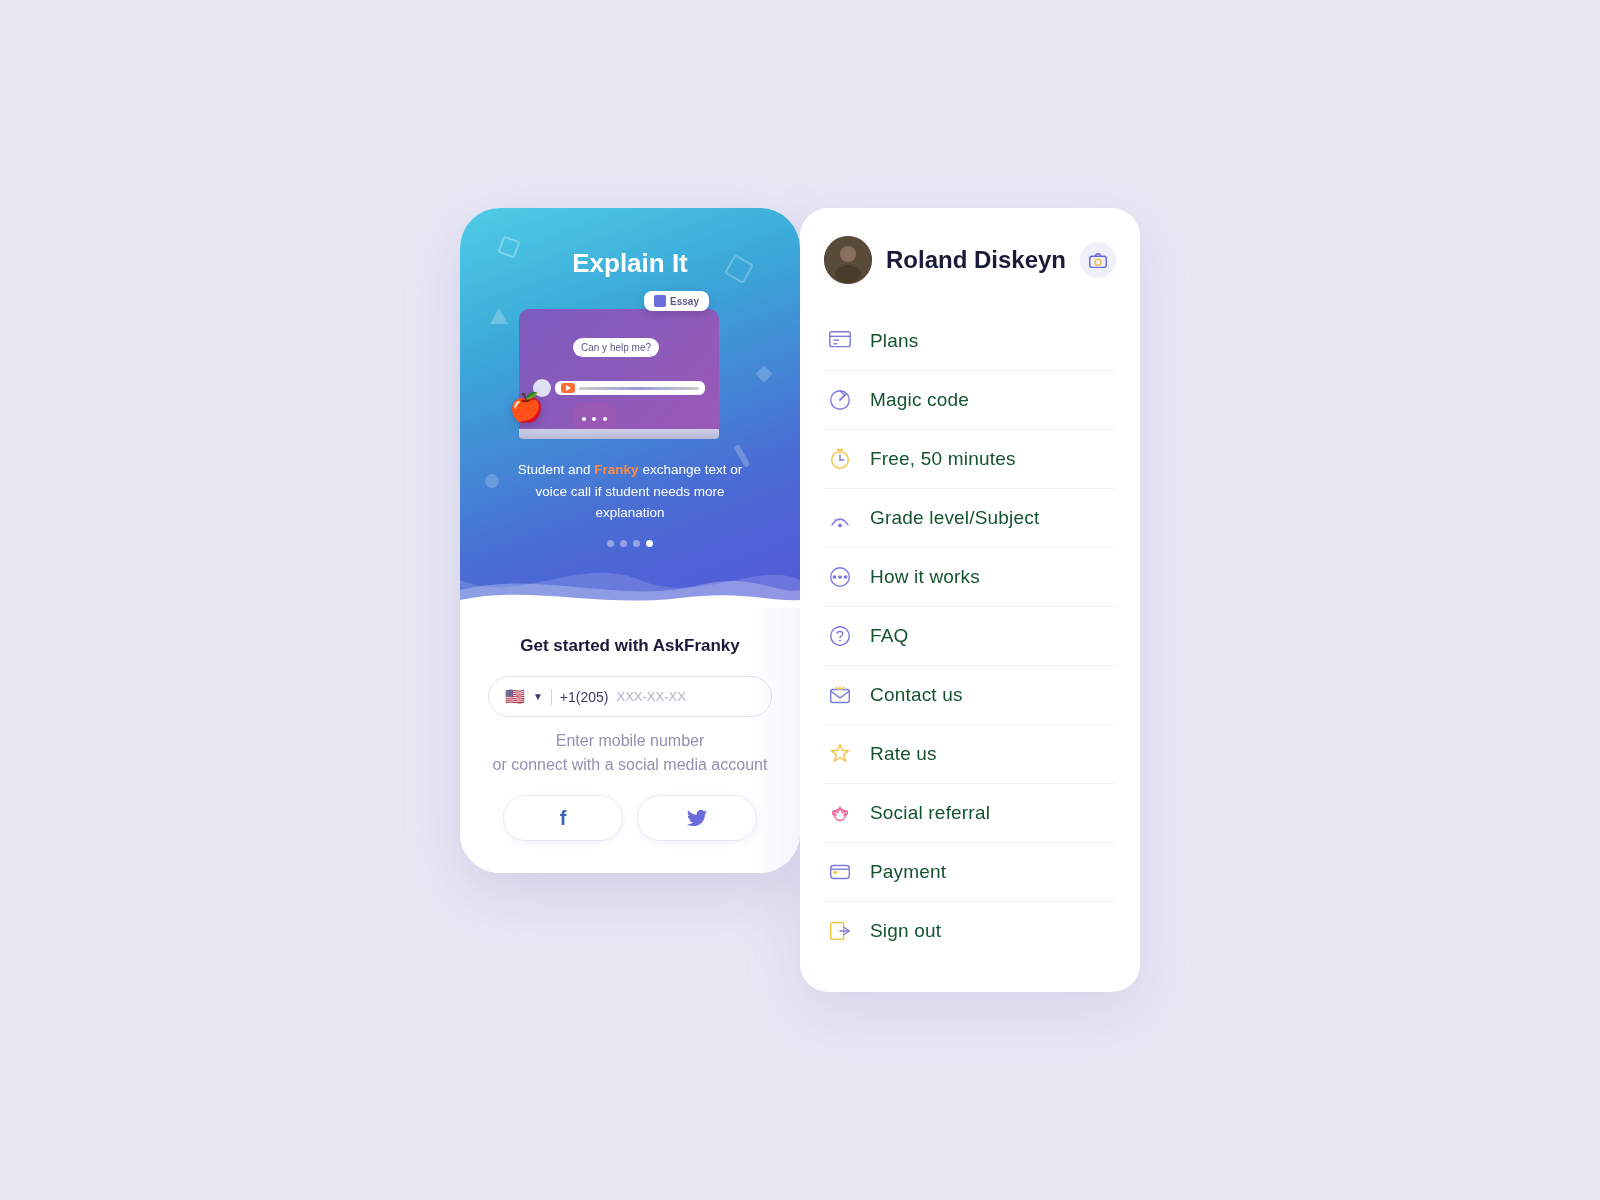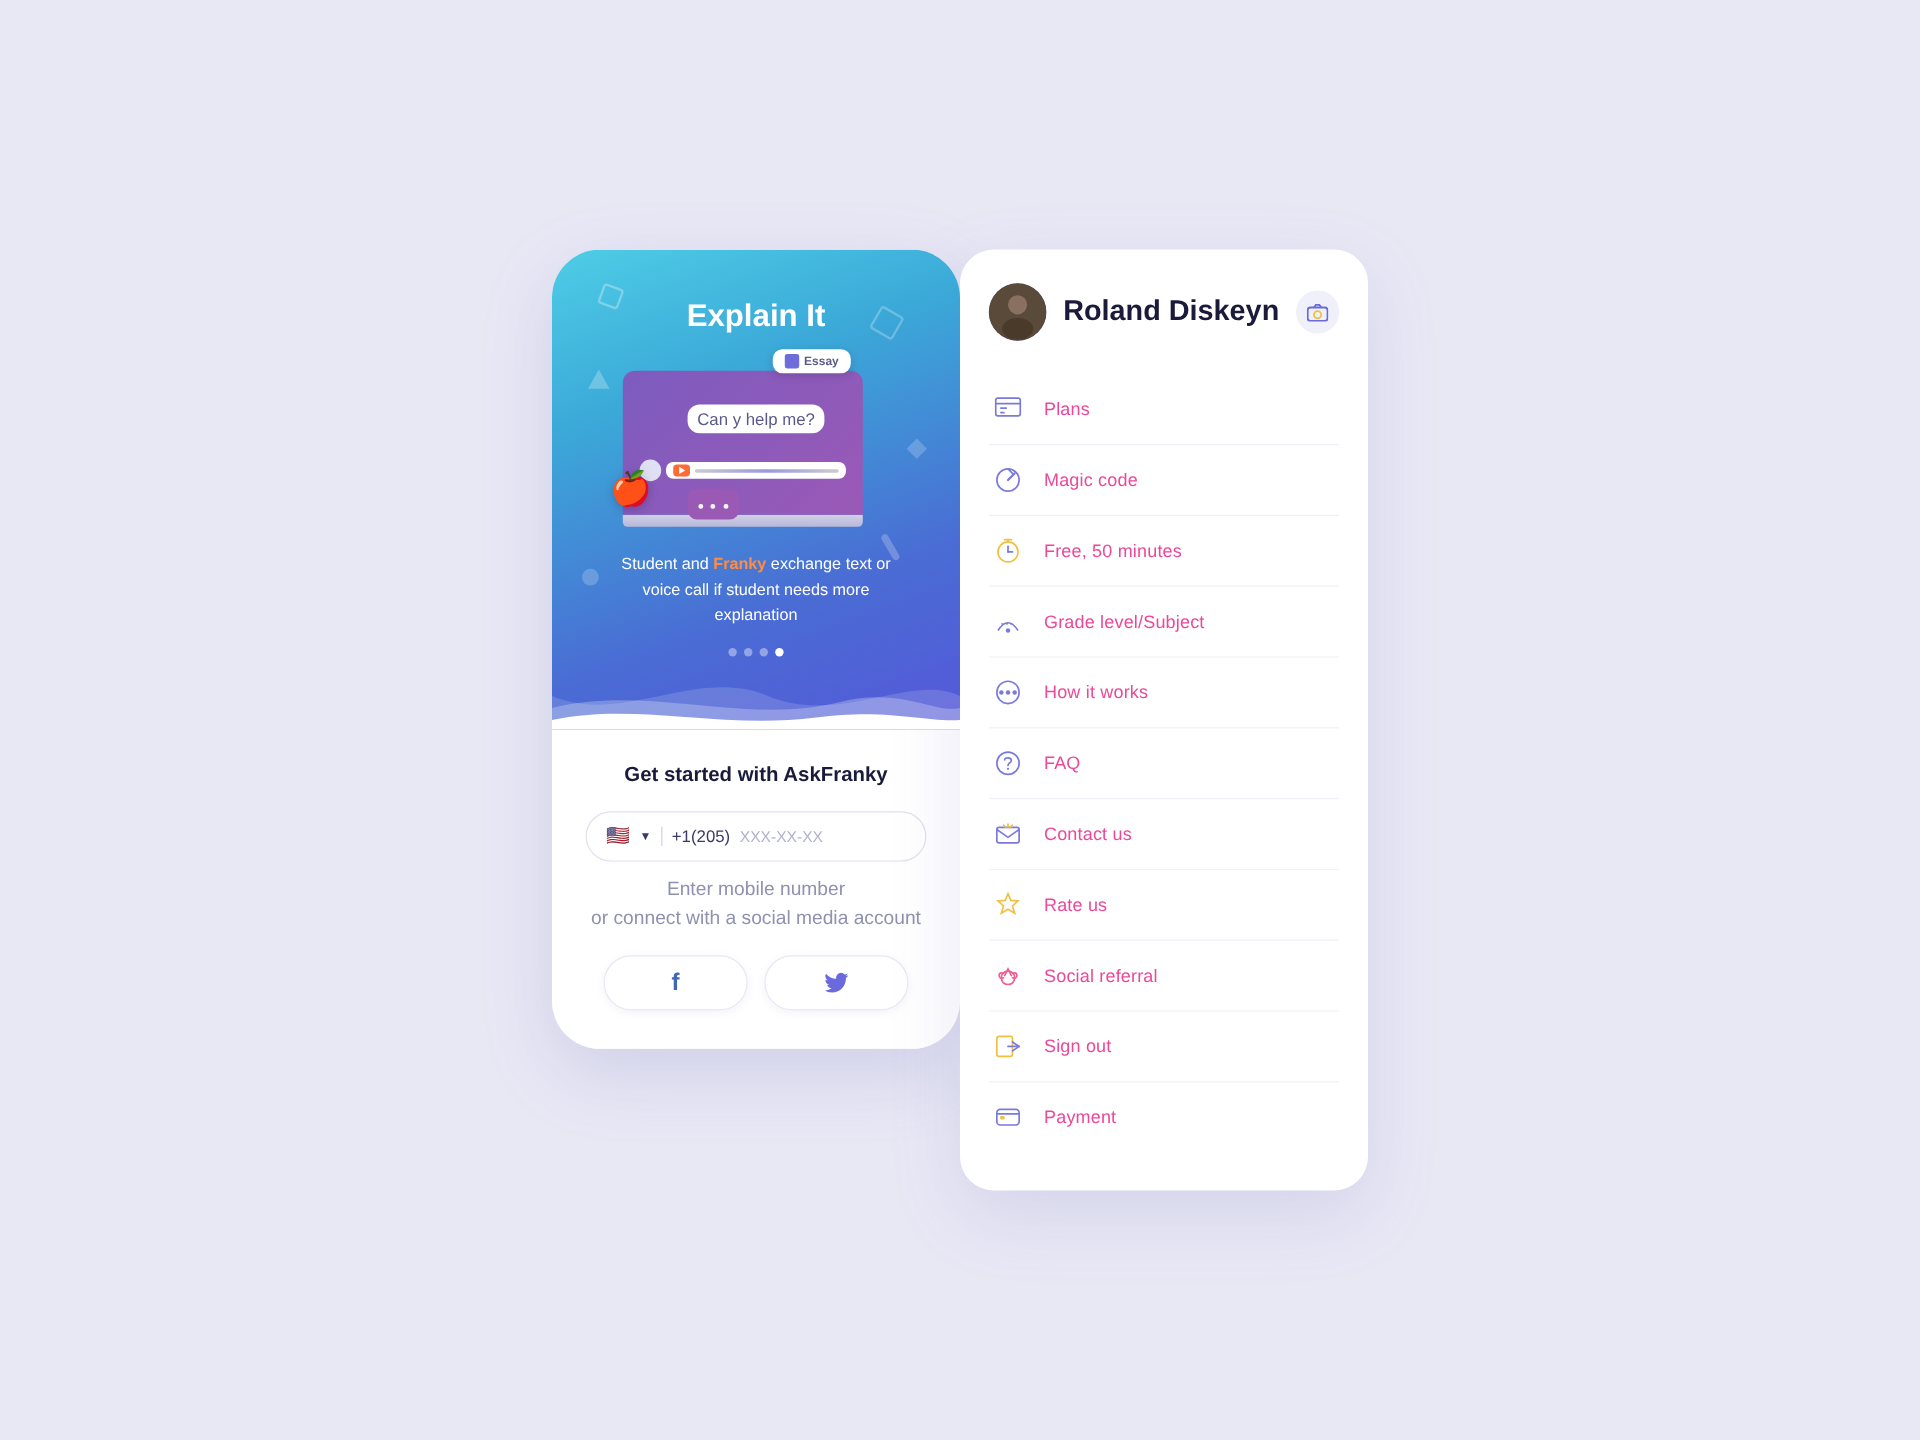--- a/index.html
+++ b/index.html
@@ -133,21 +133,21 @@
       border-radius: 2px;
     }
     
     .chat-area {
       padding: 4px;
     }
     .chat-help {
       background: white;
       border-radius: 10px;
       padding: 4px 8px;
-      font-size: 14px;
+      font-size: 10px;
       color: #5a5a8a;
       display: inline-block;
       margin-bottom: 22px;
       margin-left: 40px;
     }
     .chat-row {
       display: flex;
       align-items: center;
       gap: 4px;
       margin-bottom: 4px;
@@ -355,22 +355,22 @@
     }
     .menu-item:last-child { border-bottom: none; }
     .menu-icon-wrap {
       width: 32px; height: 32px;
       display: flex;
       align-items: center;
       justify-content: center;
       flex-shrink: 0;
     }
     .menu-label {
-      font-size: 15px;
-      color: #ec4899;
+      font-size: 19px;
+      color: #14532d;
       letter-spacing: 0.01em;
     }
 
     
     .icon-svg {
       width: 26px;
       height: 26px;
     }
   </style>
 </head>
@@ -595,35 +595,35 @@
             <path d="M18 12 C18 12 22 10 22 14 C22 16 20 17 18 16" stroke="#f06090" stroke-width="1.5" fill="none" stroke-linecap="round"></path>
             <path d="M11 14 L14 8 L17 14" stroke="#f06090" stroke-width="1.5" fill="none" stroke-linecap="round"></path>
           </svg>
         </div>
         <span class="menu-label">Social referral</span>
       </li>
 
       <li class="menu-item">
         <div class="menu-icon-wrap">
           <svg class="icon-svg" viewBox="0 0 28 28" fill="none">
+            <rect x="4" y="7" width="20" height="14" rx="3" stroke="#7a7adc" stroke-width="1.5"></rect>
+            <rect x="7" y="13" width="4" height="3" rx="1" fill="#f0c040"></rect>
+            <line x1="4" y1="11" x2="24" y2="11" stroke="#7a7adc" stroke-width="1.5"></line>
+          </svg>
+        </div>
+        <span class="menu-label">Payment</span>
+      </li>
+
+      <li class="menu-item">
+        <div class="menu-icon-wrap">
+          <svg class="icon-svg" viewBox="0 0 28 28" fill="none">
             <rect x="4" y="5" width="14" height="18" rx="2" stroke="#f0c040" stroke-width="1.5"></rect>
             <path d="M18 10 L24 14 L18 18" stroke="#7a7adc" stroke-width="1.5" stroke-linecap="round" stroke-linejoin="round"></path>
             <line x1="14" y1="14" x2="24" y2="14" stroke="#7a7adc" stroke-width="1.5" stroke-linecap="round"></line>
           </svg>
         </div>
         <span class="menu-label">Sign out</span>
       </li>
 
-      <li class="menu-item">
-        <div class="menu-icon-wrap">
-          <svg class="icon-svg" viewBox="0 0 28 28" fill="none">
-            <rect x="4" y="7" width="20" height="14" rx="3" stroke="#7a7adc" stroke-width="1.5"></rect>
-            <rect x="7" y="13" width="4" height="3" rx="1" fill="#f0c040"></rect>
-            <line x1="4" y1="11" x2="24" y2="11" stroke="#7a7adc" stroke-width="1.5"></line>
-          </svg>
-        </div>
-        <span class="menu-label">Payment</span>
-      </li>
-
     </ul>
   </div>
 
 </div>
 
 </body></html>

